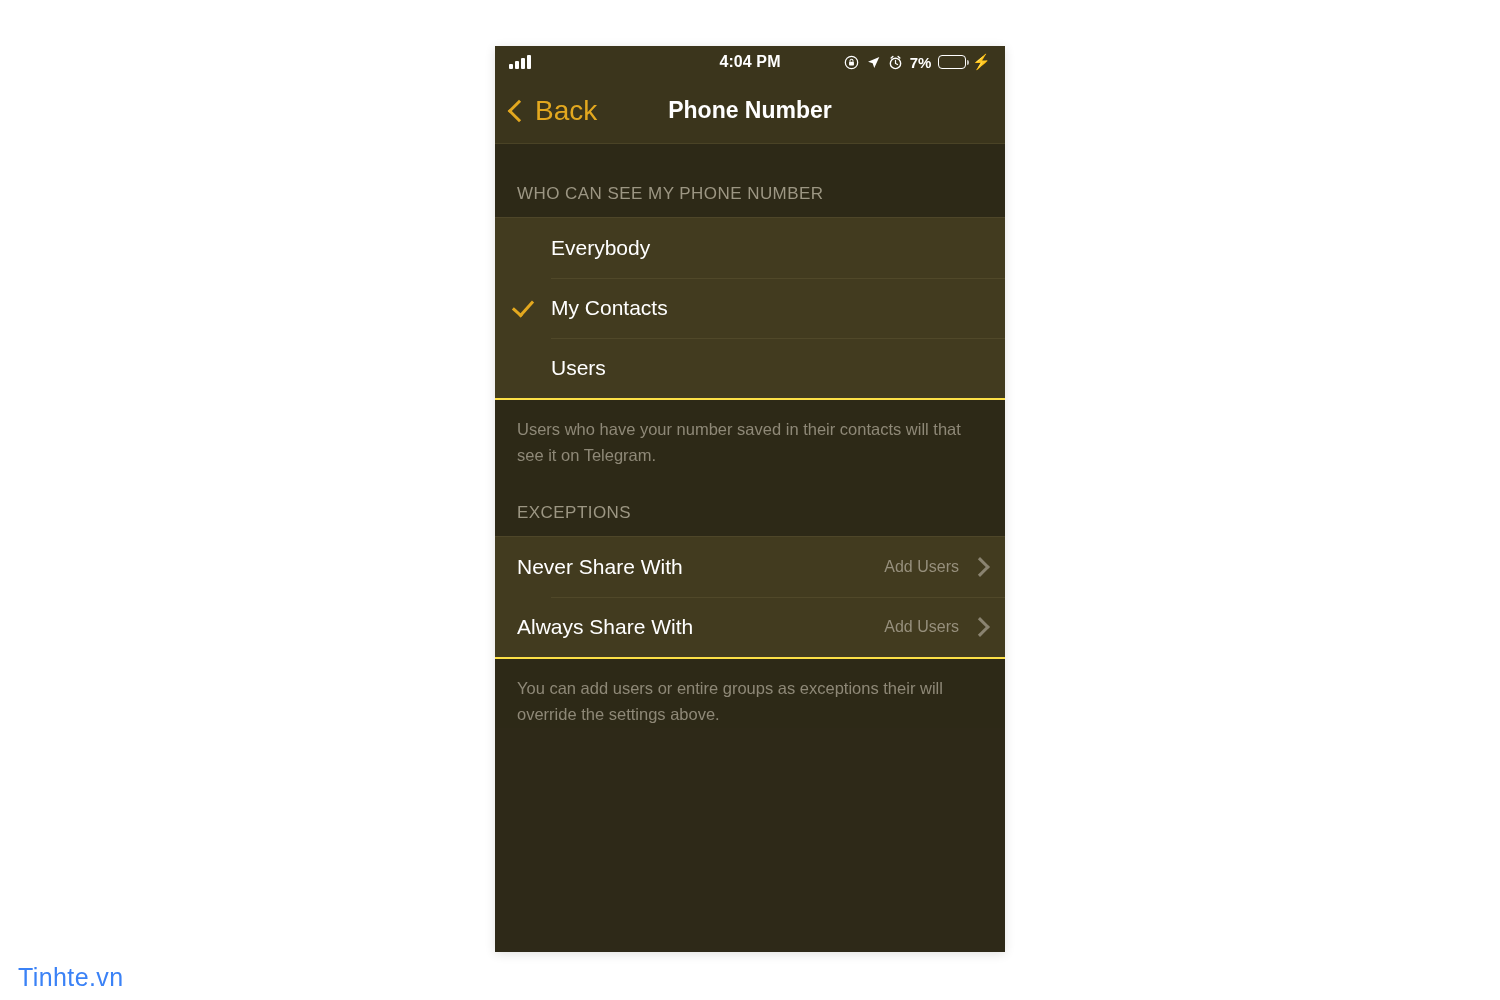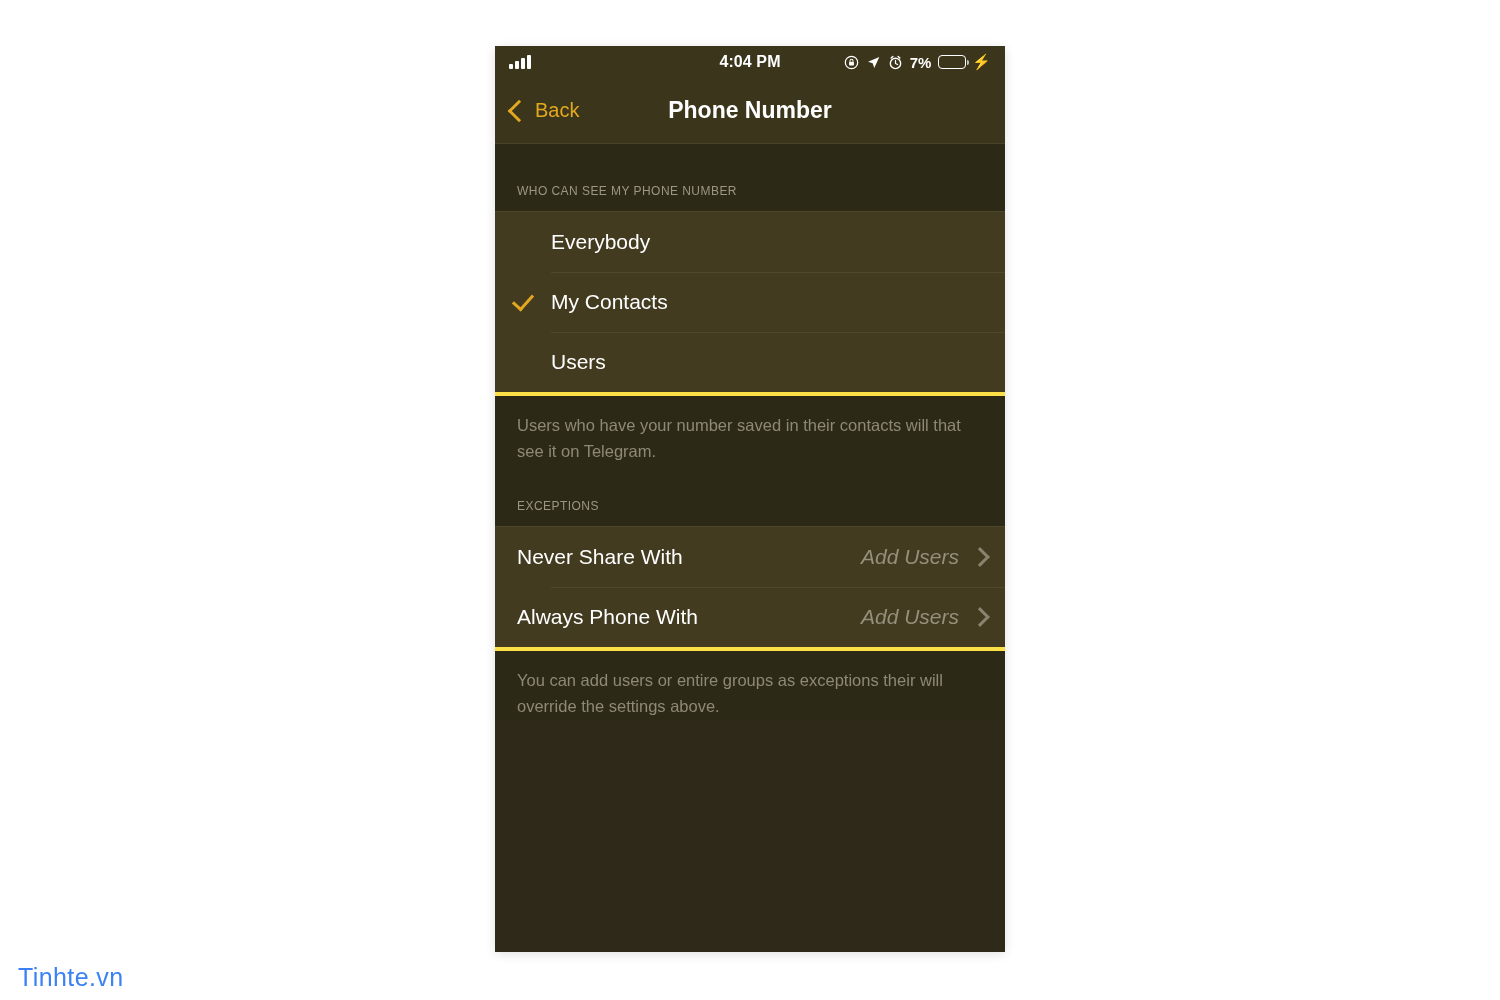--- a/index.html
+++ b/index.html
@@ -102,21 +102,21 @@
     align-items: center;
     padding: 0 16px;
     box-sizing: border-box;
     border-bottom: 1px solid #4a4326;
   }
   .back-btn {
     display: flex;
     align-items: center;
     gap: 6px;
     color: #e3a81f;
-    font-size: 20px;
+    font-size: 28px;
     z-index: 2;
     cursor: pointer;
   }
   .chev-left {
     display: inline-block;
     width: 13px; height: 13px;
     border-left: 3.4px solid #e3a81f;
     border-bottom: 3.4px solid #e3a81f;
     transform: rotate(45deg);
     margin-right: 2px;
@@ -131,30 +131,30 @@
     font-weight: bold;
     pointer-events: none;
   }
 
   
   .content { background: #2d2917; }
 
   .section-header {
     background: #2d2917;
     color: #9c9683;
-    font-size: 12px;
+    font-size: 17px;
     letter-spacing: 0.45px;
     padding: 40px 22px 13px 22px;
   }
   .section-header.tight { padding-top: 34px; }
 
   .group {
     background: #423b1f;
     border-top: 1px solid #4e4629;
-    border-bottom: 4px solid #fde047;
+    border-bottom: 2px solid #fde047;
   }
 
   .row {
     position: relative;
     height: 60px;
     display: flex;
     align-items: center;
     padding: 0 18px 0 22px;
     box-sizing: border-box;
     cursor: pointer;
@@ -184,23 +184,22 @@
   }
 
   .row-label {
     color: #ffffff;
     font-size: 21px;
   }
 
   .row-value {
     margin-left: auto;
     color: #968f7c;
-    font-size: 21px;
+    font-size: 16px;
     padding-right: 14px;
-    font-style: italic;
   }
   .chev-right {
     display: inline-block;
     width: 11px; height: 11px;
     border-top: 3px solid #8a8370;
     border-right: 3px solid #8a8370;
     transform: rotate(45deg);
     flex: 0 0 auto;
   }
 
@@ -308,21 +307,21 @@
 
       <div class="group">
 
         <div class="row">
           <span class="row-label">Never Share With</span>
           <span class="row-value">Add Users</span>
           <span class="chev-right"></span>
         </div>
 
         <div class="row">
-          <span class="row-label">Always Phone With</span>
+          <span class="row-label">Always Share With</span>
           <span class="row-value">Add Users</span>
           <span class="chev-right"></span>
         </div>
 
       </div>
 
       <div class="footer-note">You can add users or entire groups as exceptions their will override the settings above.</div>
 
       <div class="filler"></div>
 

